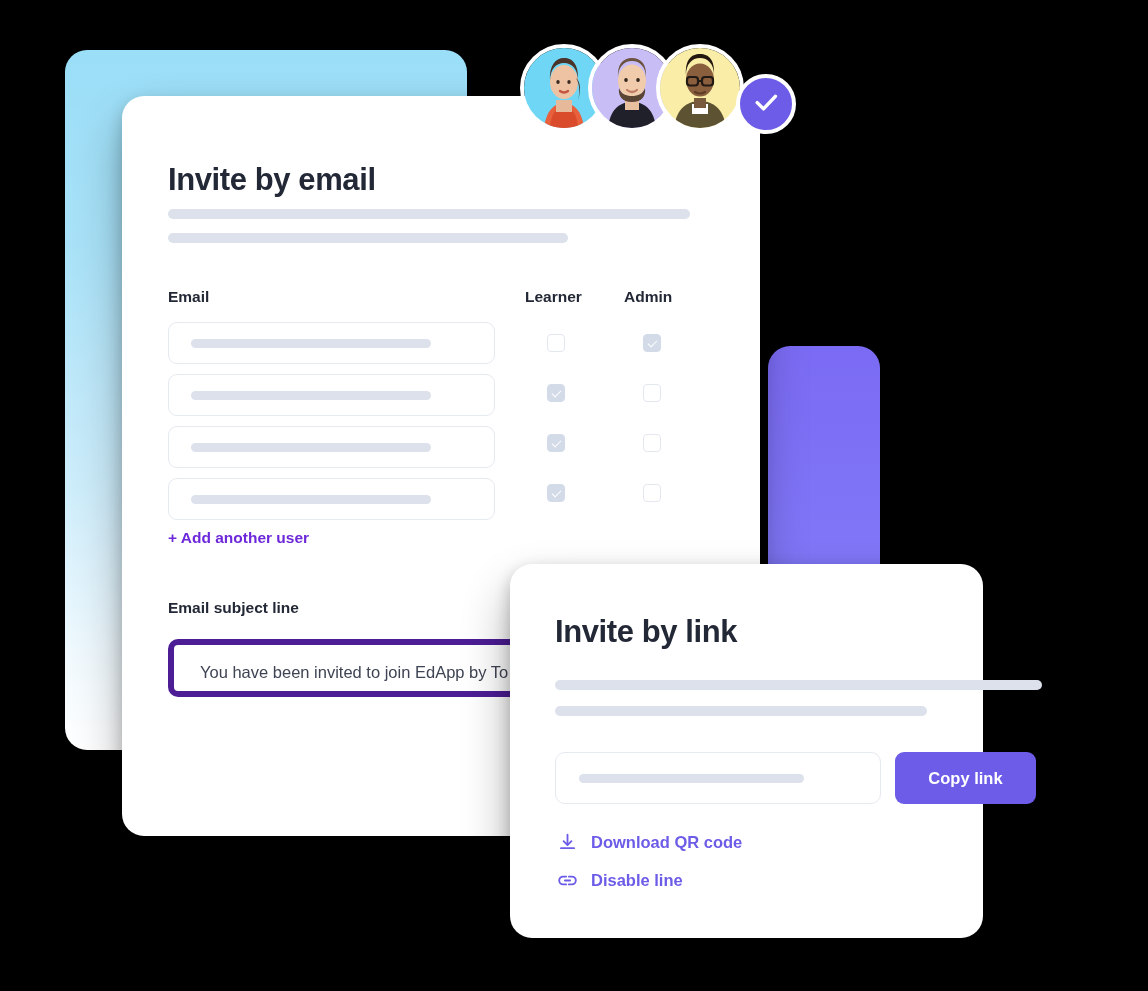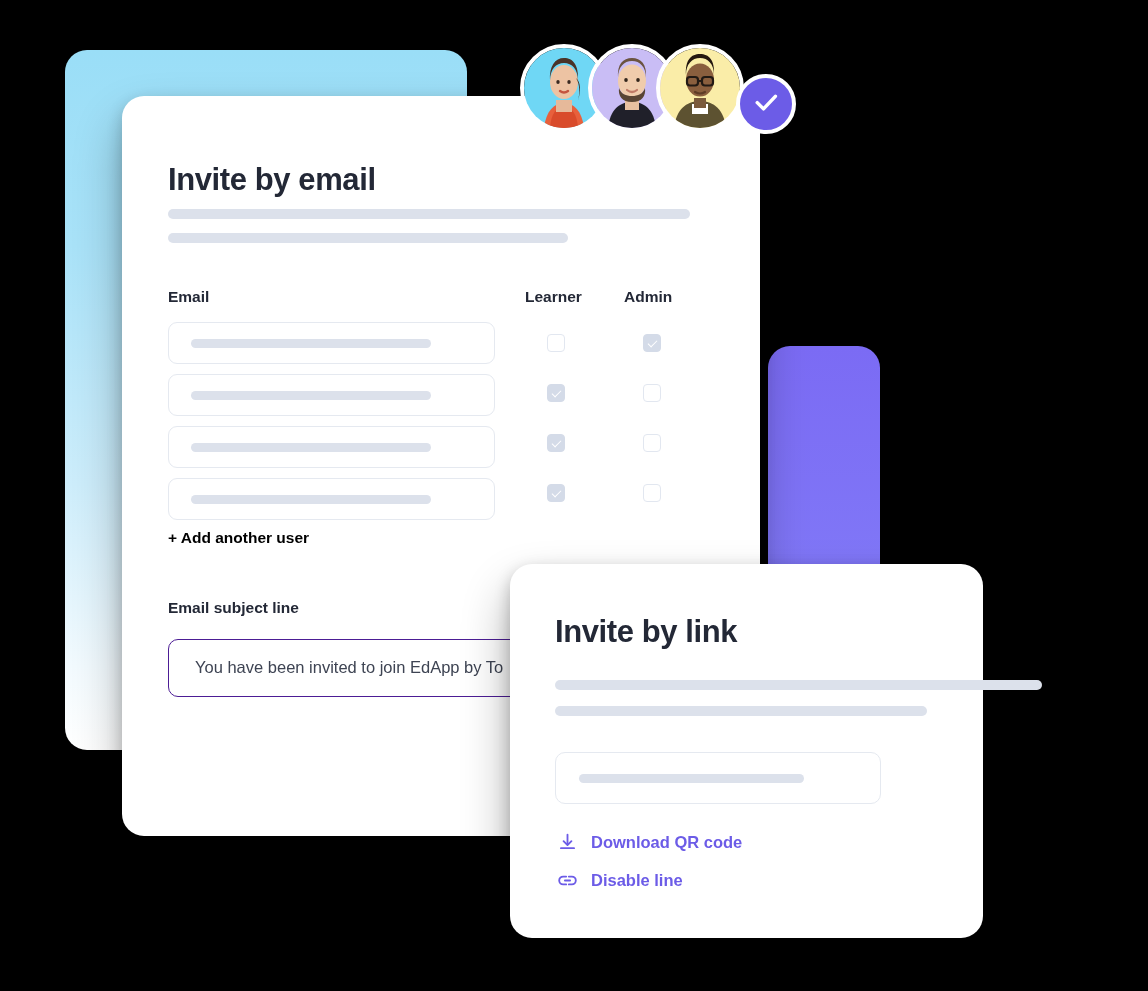--- a/index.html
+++ b/index.html
@@ -138,40 +138,40 @@
     border-bottom: 1.6px solid #FFFFFF;
     transform: rotate(-45deg);
   }
 
   .add-user {
     position: absolute;
     left: 46px;
     top: 433px;
     font-size: 15.5px;
     font-weight: bold;
-    color: #000000;
+    color: #6d28d9;
     white-space: nowrap;
   }
 
   .subject-label {
     position: absolute;
     left: 46px;
     top: 503px;
     font-size: 15.5px;
     font-weight: bold;
     color: #232836;
     white-space: nowrap;
   }
   .subject-field {
     position: absolute;
     left: 46px;
     top: 543px;
     width: 474px;
     height: 58px;
-    border: 1px solid #4c1d95;
+    border: 6px solid #4c1d95;
     border-radius: 10px;
     background: #fff;
     box-sizing: border-box;
     overflow: hidden;
   }
   .subject-field .val {
     position: absolute;
     left: 26px;
     top: 18px;
     font-size: 16.5px;
@@ -341,20 +341,21 @@
 
     <div class="card-title title-link">Invite by link</div>
 
     <div class="skel" style="left:45px; top:116px; width:487px;"></div>
     <div class="skel" style="left:45px; top:142px; width:372px;"></div>
 
     <div class="link-field">
       <div class="skel-in"></div>
     </div>
 
+    <button class="btn btn-copy">Copy link</button>
 
     <div class="link-action act-qr">
       <span>
         <svg width="21" height="21" viewBox="0 0 24 24" fill="none" stroke="#6C5CE7" stroke-width="2.1" stroke-linecap="round" stroke-linejoin="round">
           <path d="M12 3v11"></path>
           <path d="M7.5 10.5 12 15l4.5-4.5"></path>
           <path d="M4.5 18.5h15"></path>
         </svg>
       </span>
       <span>Download QR code</span>

